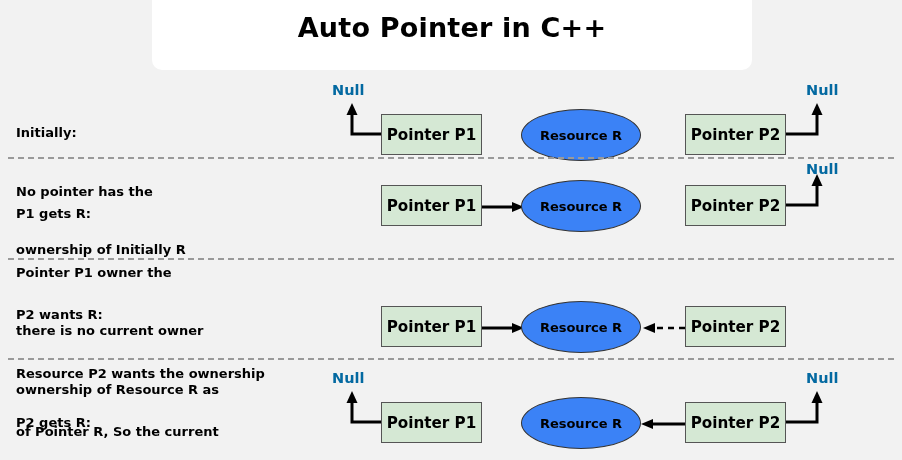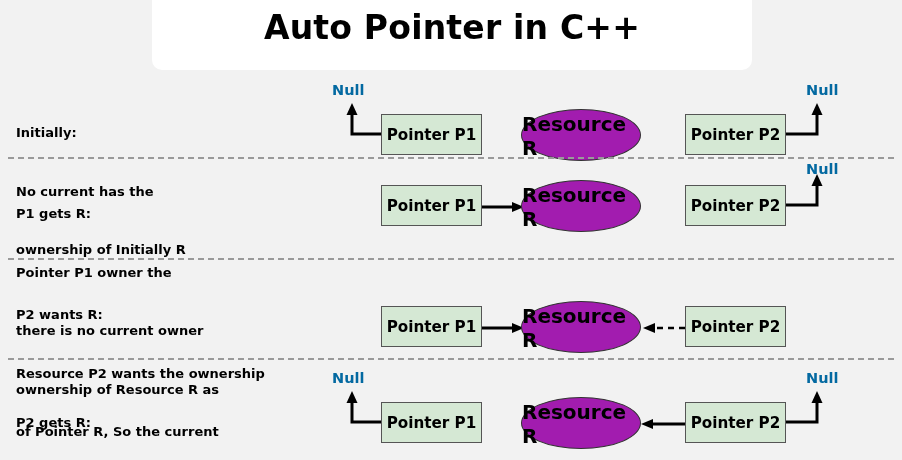--- a/index.html
+++ b/index.html
@@ -23,21 +23,21 @@
     width: 600px;
     height: 70px;
     background: #ffffff;
     border-bottom-left-radius: 10px;
     border-bottom-right-radius: 10px;
     display: flex;
     align-items: center;
     justify-content: center;
   }
   .title-text {
-    font-size: 33px;
+    font-size: 27px;
     font-weight: 700;
     color: #000000;
     letter-spacing: 0.2px;
     line-height: 1;
     padding-bottom: 16px;
     font-family: "DejaVu Sans", sans-serif;
   }
 
   
   .row {
@@ -76,28 +76,28 @@
     align-items: center;
     justify-content: center;
     font-size: 15.2px;
     font-weight: 700;
     color: #000000;
   }
   .node-ellipse {
     position: absolute;
     width: 120px;
     height: 52px;
-    background: #a21caf;
+    background: #3b82f6;
     border: 1.6px solid #333333;
     border-radius: 50%;
     box-sizing: border-box;
     display: flex;
-    align-items: flex-end;
+    align-items: center;
     justify-content: center;
-    font-size: 20px;
+    font-size: 13px;
     font-weight: 700;
     color: #000000;
   }
   .null-label {
     position: absolute;
     font-size: 14.5px;
     font-weight: 700;
     color: #0369a1;
   }
   .connector {
@@ -109,21 +109,21 @@
 </head>
 <body>
 
 <div class="title-card">
   <div class="title-text">Auto Pointer in C++</div>
 </div>
 
 <div class="row" style="top:78px;height:80px;">
   <div class="desc" style="top:6px;">
     <div>Initially:</div>
-    <div>No current has the</div>
+    <div>No pointer has the</div>
     <div>ownership of Initially R</div>
   </div>
 
   <div class="null-label" style="left:332px;top:4px;">Null</div>
   <div class="null-label" style="left:806px;top:4px;">Null</div>
 
   <div class="connector" style="left:343px;top:24px;">
     <svg width="50" height="36" viewBox="0 0 50 36">
       <path d="M 40 32 L 9 32 L 9 12" stroke="#000000" stroke-width="3" fill="none"></path>
       <path d="M 9 1 L 3.5 13 L 14.5 13 Z" fill="#000000"></path>

